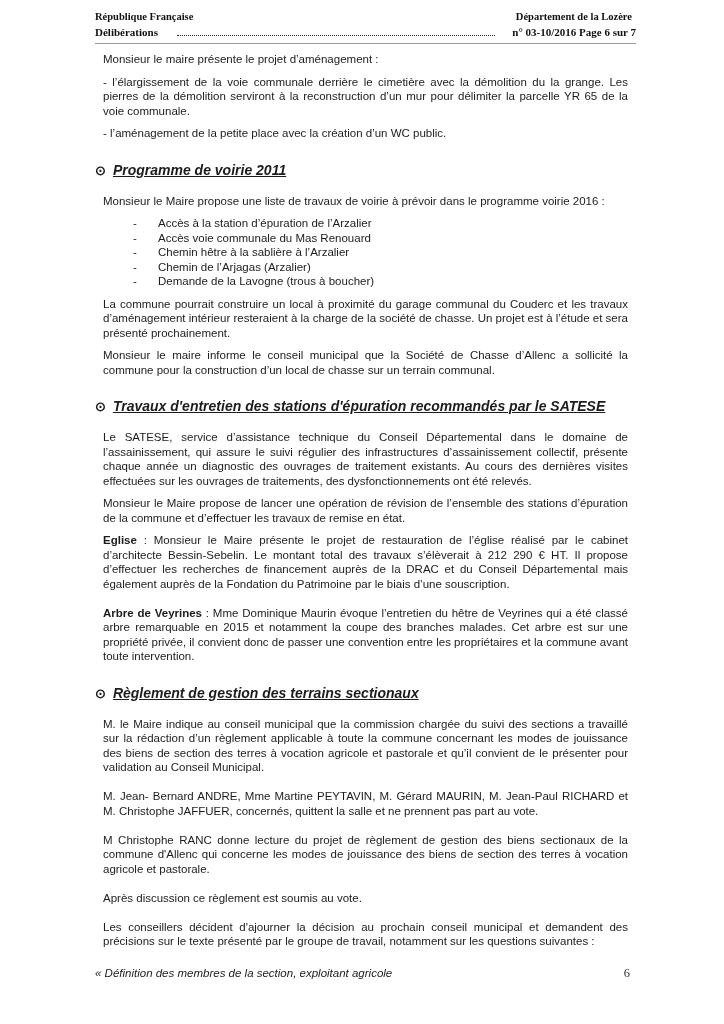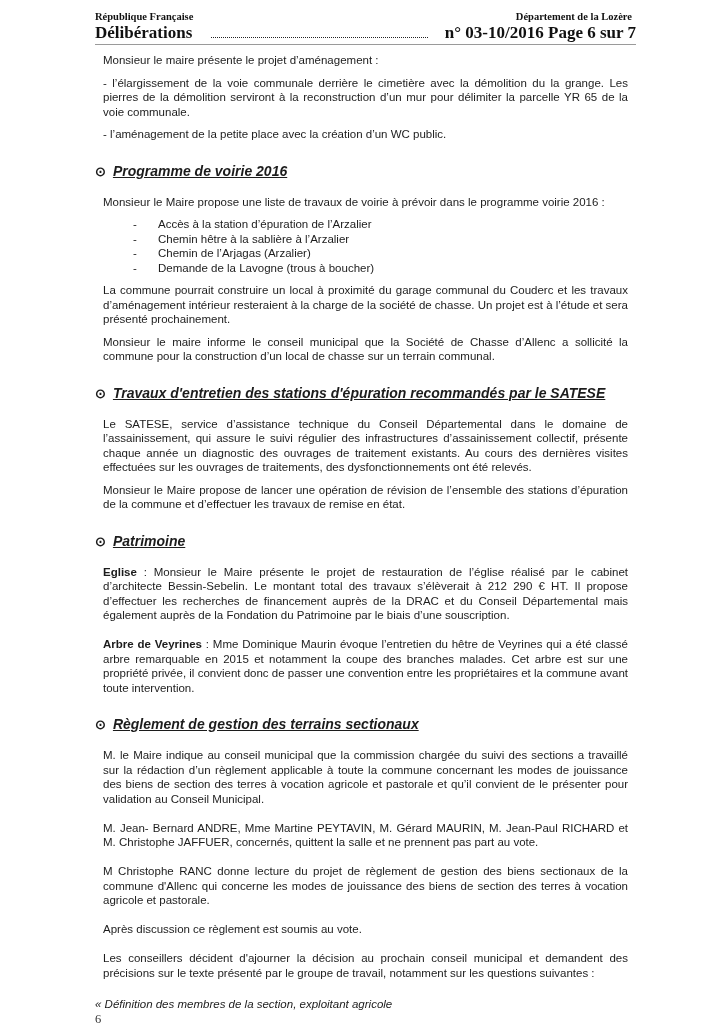--- a/index.html
+++ b/index.html
@@ -24,21 +24,21 @@
   .hdr-row1 {
     display: flex;
     justify-content: space-between;
     font-size: 10.5px;
     line-height: 14px;
   }
   .hdr-row1 .hdr-right { padding-right: 4px; }
   .hdr-row2 {
     display: flex;
     align-items: baseline;
-    font-size: 17px;
+    font-size: 11px;
     line-height: 15px;
     margin-top: 1px;
     gap: 16px;
   }
   .leader {
     flex: 1;
     border-bottom: 1.6px dotted #222;
     margin: 0 1px 3px 3px;
   }
   .hdr-rule {
@@ -84,21 +84,20 @@
     content: "-";
     position: absolute;
     left: -25px;
   }
   
   .doc-footer {
     display: flex;
     justify-content: space-between;
     align-items: baseline;
     margin-top: 17px;
-    flex-direction: column;
   }
   .footer-quote { font-style: italic; }
   .page-number {
     font-family: "Liberation Serif", serif;
     font-size: 12.5px;
     color: #333;
     padding-right: 6px;
   }
   b.lead { font-weight: bold; }
 </style>
@@ -122,42 +121,40 @@
 
   <div class="doc-body">
 
     <div>
       <p class="para">Monsieur le maire présente le projet d’aménagement :</p>
       <p class="para">- l’élargissement de la voie communale derrière le cimetière avec la démolition du la grange. Les pierres de la démolition serviront à la reconstruction d’un mur pour délimiter la parcelle YR 65 de la voie communale.</p>
       <p class="para">- l’aménagement de la petite place avec la création d’un WC public.</p>
     </div>
 
     <div class="section-title">
-      <span class="bullet">⊙</span><span class="title-text">Programme de voirie 2016</span>
+      <span class="bullet">⊙</span><span class="title-text">Programme de voirie 2011</span>
     </div>
     <p class="para">Monsieur le Maire propose une liste de travaux de voirie à prévoir dans le programme voirie 2016 :</p>
     <ul class="dash-list">
       <li>Accès à la station d’épuration de l’Arzalier</li>
+      <li>Accès voie communale du Mas Renouard</li>
       <li>Chemin hêtre à la sablière à l’Arzalier</li>
       <li>Chemin de l’Arjagas (Arzalier)</li>
       <li>Demande de la Lavogne (trous à boucher)</li>
     </ul>
 
     <p class="para">La commune pourrait construire un local à proximité du garage communal du Couderc et les travaux d’aménagement intérieur resteraient à la charge de la société de chasse. Un projet est à l’étude et sera présenté prochainement.</p>
     <p class="para">Monsieur le maire informe le conseil municipal que la Société de Chasse d’Allenc a sollicité la commune pour la construction d’un local de chasse sur un terrain communal.</p>
 
     <div class="section-title">
       <span class="bullet">⊙</span><span class="title-text">Travaux d'entretien des stations d'épuration recommandés par le SATESE</span>
     </div>
     <p class="para">Le SATESE, service d’assistance technique du Conseil Départemental dans le domaine de l’assainissement, qui assure le suivi régulier des infrastructures d’assainissement collectif, présente chaque année un diagnostic des ouvrages de traitement existants. Au cours des dernières visites effectuées sur les ouvrages de traitements, des dysfonctionnements ont été relevés.</p>
     <p class="para">Monsieur le Maire propose de lancer une opération de révision de l’ensemble des stations d’épuration de la commune et d’effectuer les travaux de remise en état.</p>
 
-    <div class="section-title">
-      <span class="bullet">⊙</span><span class="title-text">Patrimoine</span>
-    </div>
     <p class="para gap-after"><b class="lead">Eglise</b><span> : Monsieur le Maire présente le projet de restauration de l’église réalisé par le cabinet d’architecte Bessin-Sebelin. Le montant total des travaux s’élèverait à 212 290 € HT. Il propose d’effectuer les recherches de financement auprès de la DRAC et du Conseil Départemental mais également auprès de la Fondation du Patrimoine par le biais d’une souscription.</span></p>
     <p class="para"><b class="lead">Arbre de Veyrines</b><span> : Mme Dominique Maurin évoque l’entretien du hêtre de Veyrines qui a été classé arbre remarquable en 2015 et notamment la coupe des branches malades. Cet arbre est sur une propriété privée, il convient donc de passer une convention entre les propriétaires et la commune avant toute intervention.</span></p>
 
     <div class="section-title">
       <span class="bullet">⊙</span><span class="title-text">Règlement de gestion des terrains sectionaux</span>
     </div>
     <p class="para gap-after">M. le Maire indique au conseil municipal que la commission chargée du suivi des sections a travaillé sur la rédaction d’un règlement applicable à toute la commune concernant les modes de jouissance des biens de section des terres à vocation agricole et pastorale et qu’il convient de le présenter pour validation au Conseil Municipal.</p>
     <p class="para gap-after">M. Jean- Bernard ANDRE, Mme Martine PEYTAVIN, M. Gérard MAURIN, M. Jean-Paul RICHARD et M. Christophe JAFFUER, concernés, quittent la salle et ne prennent pas part au vote.</p>
     <p class="para gap-after">M Christophe RANC donne lecture du projet de règlement de gestion des biens sectionaux de la commune d'Allenc qui concerne les modes de jouissance des biens de section des terres à vocation agricole et pastorale.</p>
     <p class="para gap-after">Après discussion ce règlement est soumis au vote.</p>

